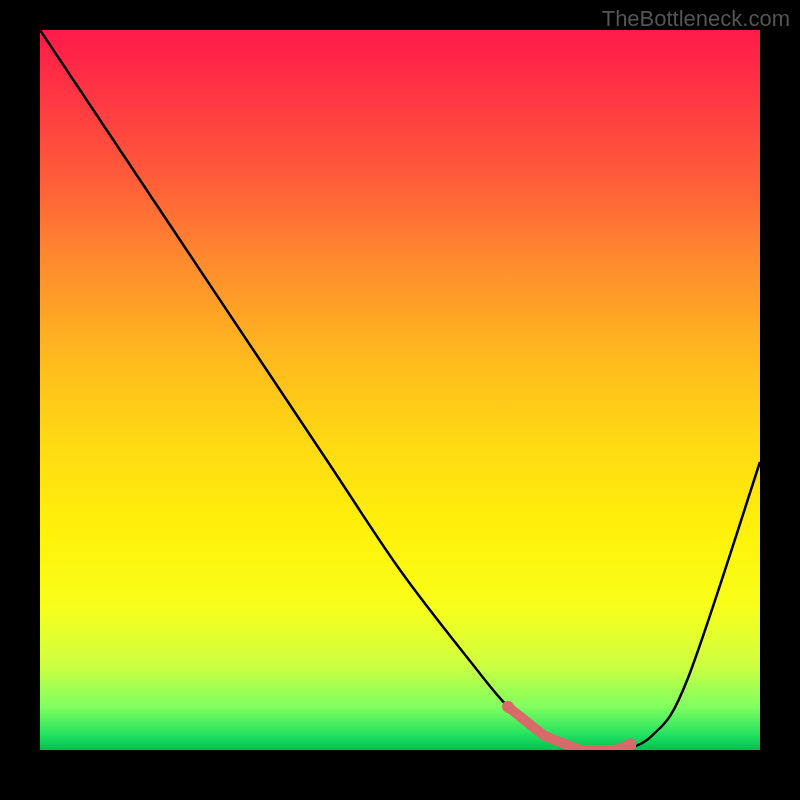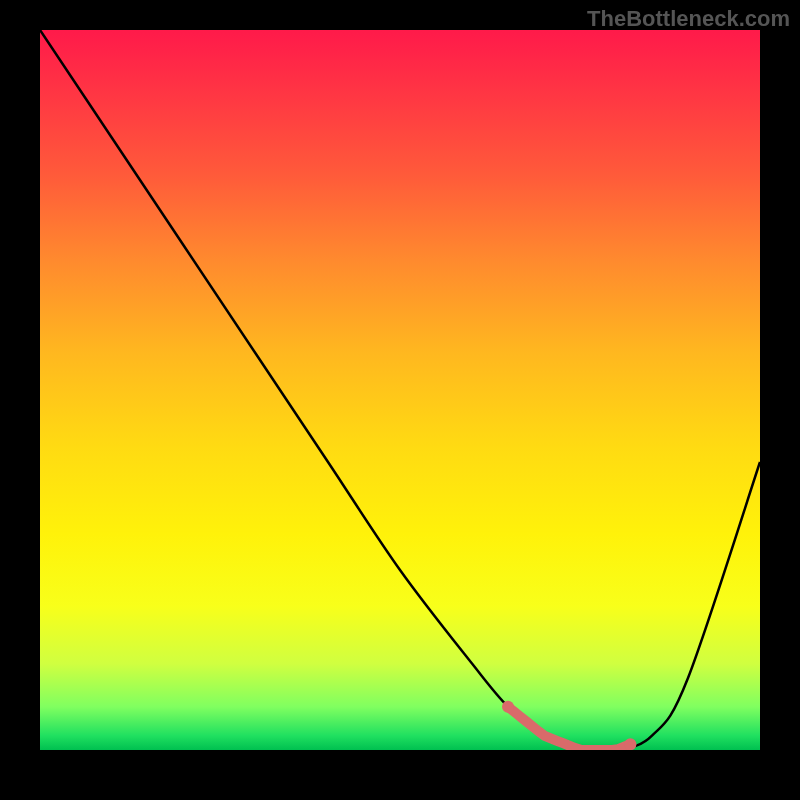--- a/index.html
+++ b/index.html
@@ -10,21 +10,21 @@
     background: #000;
     position: relative;
     font-family: Arial, sans-serif;
   }
   .watermark {
     position: absolute;
     top: 6px;
     right: 10px;
     color: #555;
     font-size: 22px;
-    font-weight: bold;
+    font-weight: normal;
     z-index: 10;
   }
   .plot-area {
     position: absolute;
     left: 40px;
     top: 30px;
     width: 720px;
     height: 720px;
     overflow: hidden;
   }

